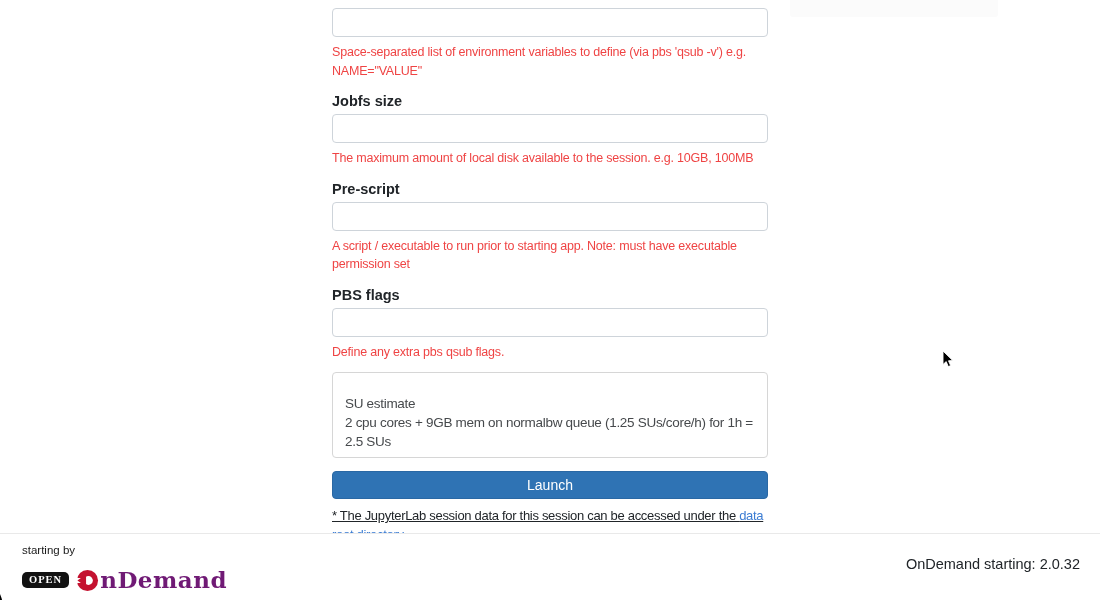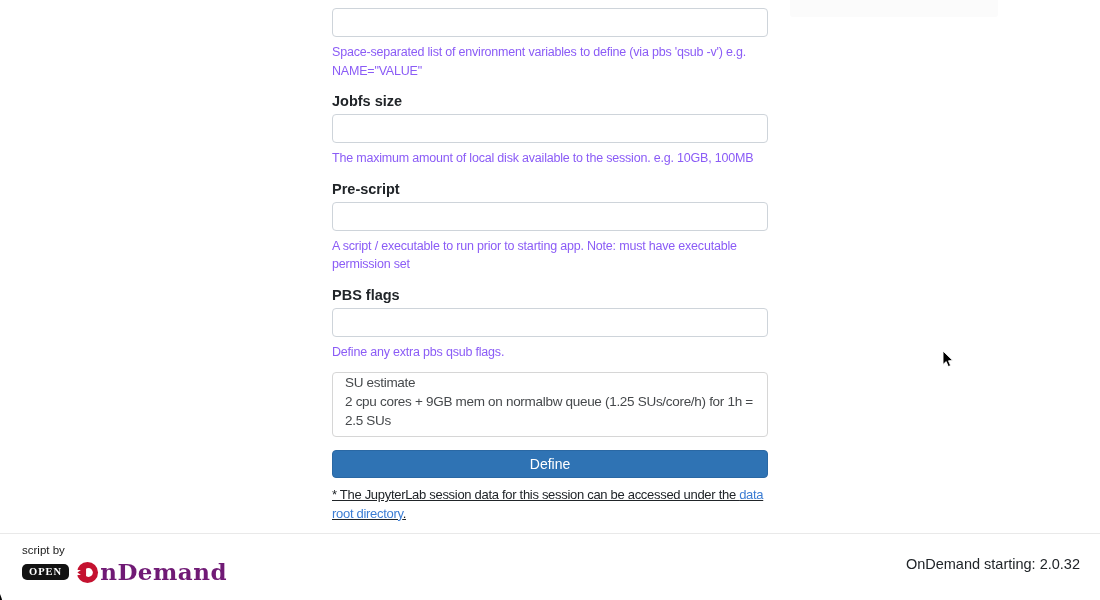--- a/index.html
+++ b/index.html
@@ -26,35 +26,35 @@
   .text-input {
     display: block; width: 100%; height: 29px;
     border: 1px solid #ced4da; border-radius: 4px;
     background: #ffffff; outline: none;
     font-family: "Liberation Sans", sans-serif; font-size: 13px;
     padding: 0 10px; color: #212529;
   }
   .help {
     margin-top: 6px;
     font-size: 12.5px; letter-spacing: -0.2px;
-    line-height: 18.5px; color: #8b5cf6;
+    line-height: 18.5px; color: #ef4444;
   }
   .field { margin-top: 10px; }
   .field:first-child { margin-top: 0; }
   .lbl {
     display: block;
     font-size: 14.5px; font-weight: bold; color: #212529;
     line-height: 18px; margin-bottom: 4px; margin-top: 12px;
   }
 
   .su-box {
     margin-top: 11px;
     border: 1px solid #d6d6d6; border-radius: 4px;
     background: #ffffff;
-    padding: 0 12px 6px 12px;
+    padding: 21px 12px 6px 12px;
     color: #46494c;
     font-size: 13.5px; letter-spacing: -0.3px; line-height: 19px;
   }
 
   .launch {
     display: block; width: 100%; height: 28px;
     margin-top: 13px;
     background: #2f73b4; color: #ffffff;
     border: 1px solid #2a68a4; border-radius: 4px;
     font-family: "Liberation Sans", sans-serif;
@@ -71,21 +71,21 @@
     color: #3b7cd3; text-decoration: none; cursor: pointer;
   }
 
   
   .footer {
     position: absolute; left: 0; bottom: 0; width: 1100px; height: 67px;
     border-top: 1px solid #e9e9e9; background: #ffffff;
   }
   .brand { position: absolute; left: 22px; top: 9px; }
   .powered { font-size: 11.5px; color: #1a1a1a; line-height: 14px; }
-  .logo-row { display: flex; align-items: center; margin-top: 3px; }
+  .logo-row { display: flex; align-items: center; margin-top: 11px; }
   .open-badge {
     display: inline-block;
     background: #121212; color: #ffffff;
     font-size: 10.5px; font-weight: bold; letter-spacing: 1px;
     padding: 2px 7px 3px 7px; border-radius: 5px;
     font-family: "Liberation Serif", serif;
   }
   .logo-o { display: inline-block; margin-left: 7px; line-height: 0; }
   .logo-text {
     font-family: "DejaVu Serif", serif; font-weight: bold;
@@ -130,29 +130,29 @@
       <label class="lbl">PBS flags</label>
       <input class="text-input" type="text" style="">
       <div class="help">Define any extra pbs qsub flags.</div>
     </div>
 
     <div class="su-box">
       <div>SU estimate</div>
       <div>2 cpu cores + 9GB mem on normalbw queue (1.25 SUs/core/h) for 1h = 2.5 SUs</div>
     </div>
 
-    <button class="launch" type="submit">Define</button>
+    <button class="launch" type="submit">Launch</button>
 
     <p class="footnote"><span>* The JupyterLab session data for this session can be accessed under the </span><a href="#">data root directory</a><span>.</span></p>
 
   </form>
 
   <div class="footer">
     <div class="brand">
-      <div class="powered">script by</div>
+      <div class="powered">starting by</div>
       <div class="logo-row">
         <span class="open-badge">OPEN</span>
         <span class="logo-o">
           <svg width="23" height="23" viewBox="0 0 24 24">
             <circle cx="12" cy="12" r="11" fill="#c41230"></circle>
             <circle cx="13" cy="12" r="4.6" fill="#ffffff"></circle>
             <rect x="0" y="9.4" width="9" height="5.2" fill="#ffffff"></rect>
             <polygon points="1.5,12 10.5,5.5 10.5,18.5" fill="#c41230"></polygon>
           </svg>
         </span>

